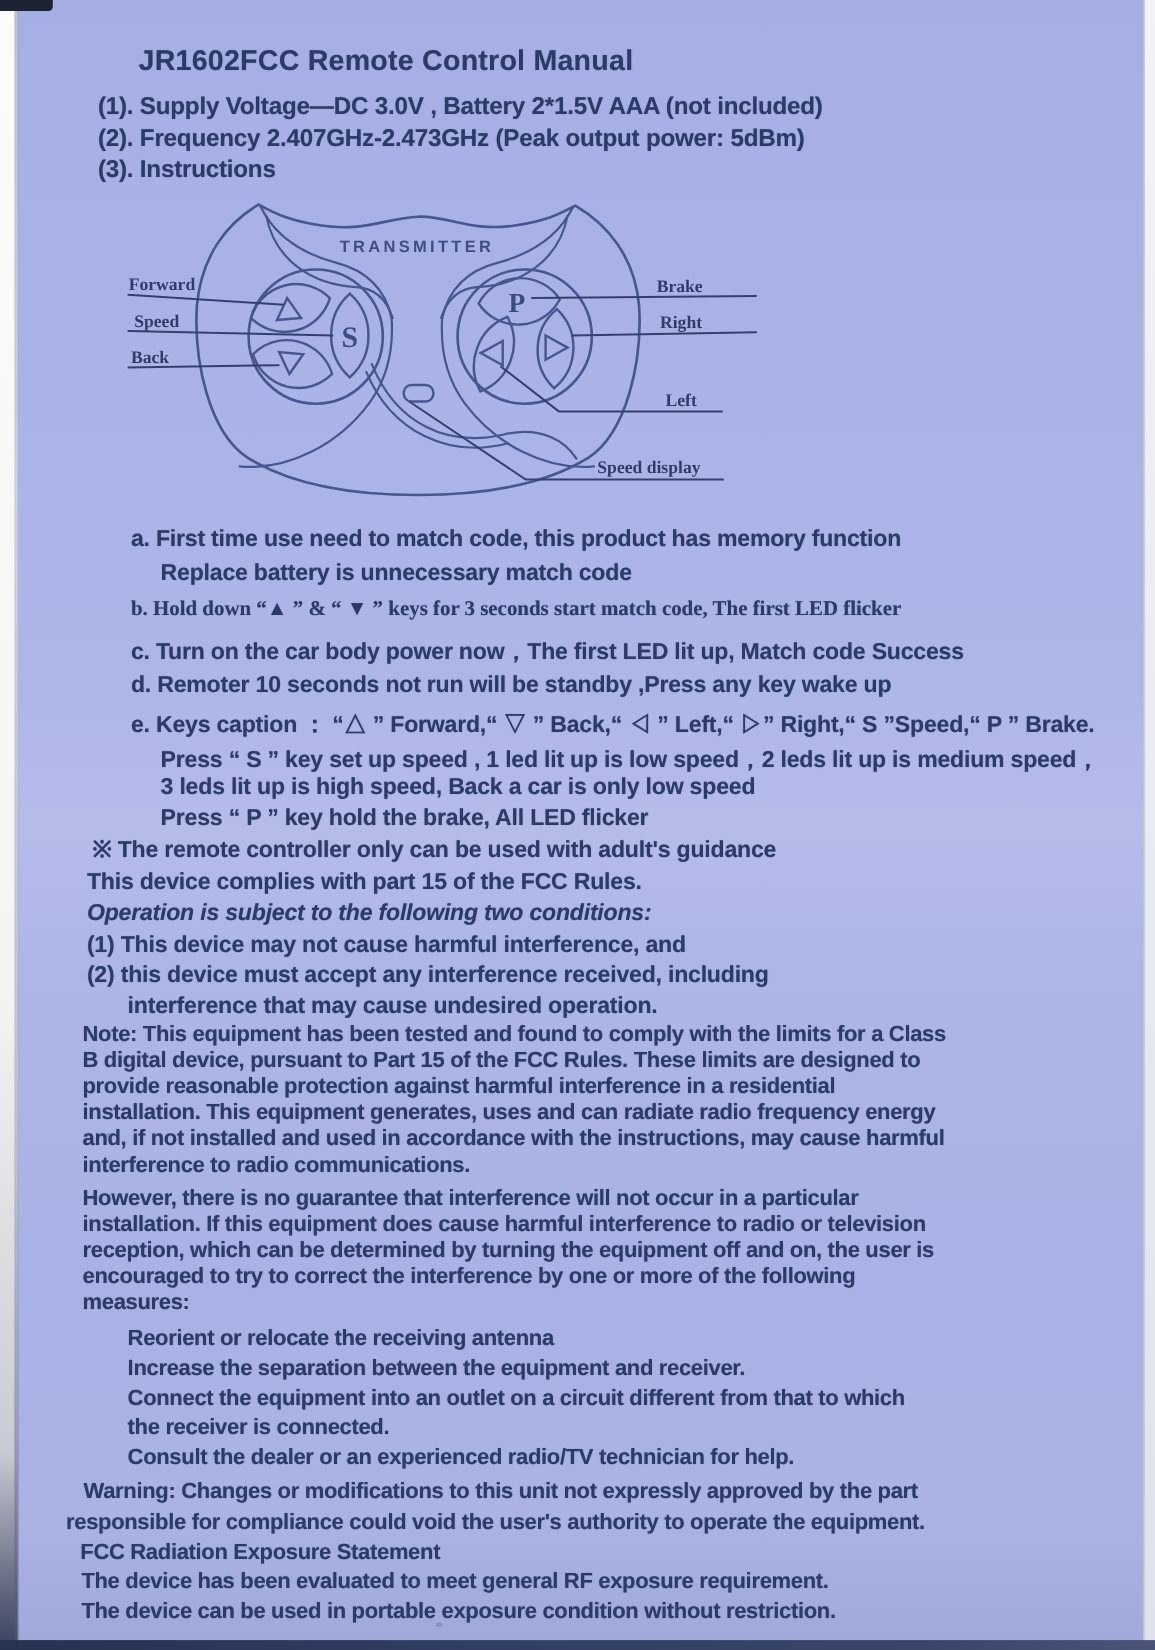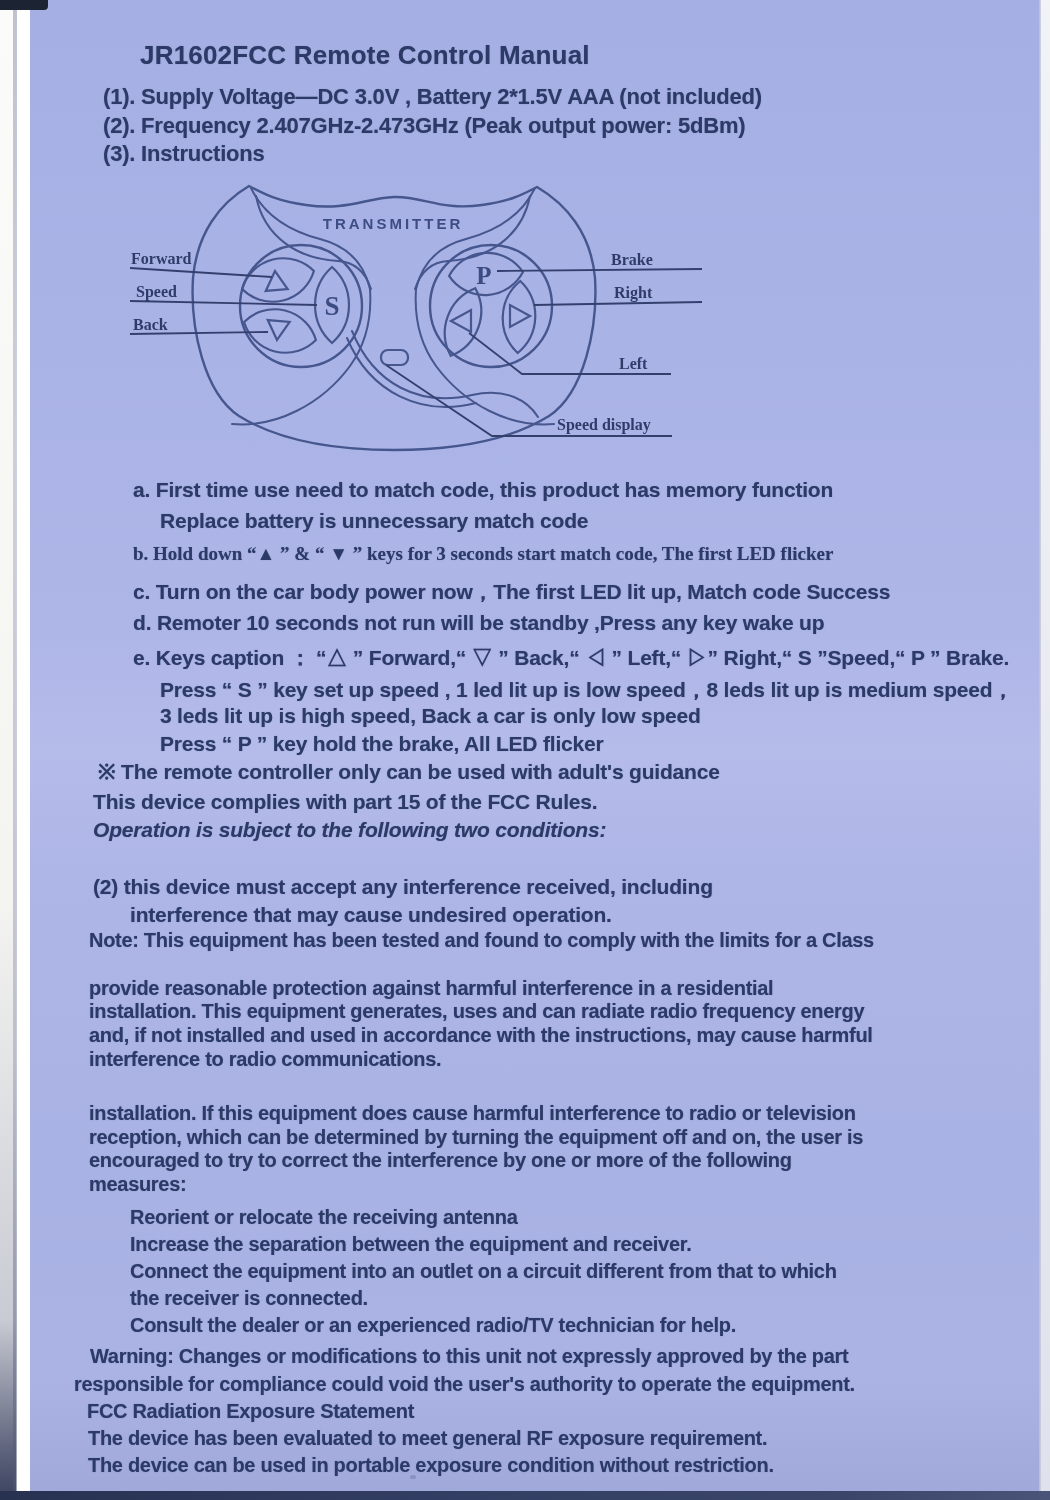--- a/index.html
+++ b/index.html
@@ -4,21 +4,20 @@
 <style>
   html,body{margin:0;padding:0;}
   body{
     width:1050px;height:1500px;overflow:hidden;position:relative;
     background:#ffffff;
     font-family:"Liberation Sans",sans-serif;
   }
   #paper{
     position:absolute;left:16px;top:0;right:10px;bottom:0;
     background:linear-gradient(180deg,#a6afe3 0%,#aab3e6 22%,#aeb6e8 42%,#b5bcea 50%,#aeb6e7 58%,#a9b2e4 78%,#abb3e5 92%,#9fa8d8 100%);
-    margin-left:14px;
   }
   
   .edge-left-white{position:absolute;left:0;top:0;width:16px;height:1500px;background:linear-gradient(180deg,#fbfbf9 0%,#f4f4f1 60%,#c9cbd4 88%,#5a6079 97%,#3a415f 100%);}
   .edge-left-line{position:absolute;left:13px;top:0;width:4px;height:1500px;background:linear-gradient(180deg,#8e93a8 0%,#a9aec2 30%,#9aa0b5 70%,#4c5470 100%);opacity:.55;}
   .edge-right-white{position:absolute;right:0;top:0;width:10px;height:1500px;background:linear-gradient(180deg,#f2f3f6 0%,#e9ebf2 50%,#dfe2ec 100%);}
   .edge-right-line{position:absolute;right:9px;top:0;width:2px;height:1500px;background:#c0c5d8;opacity:.8;}
   .corner-dark-tl{position:absolute;left:0;top:0;width:48px;height:10px;background:#1c2434;border-radius:0 0 4px 0;}
   .strip-bottom-dark{position:absolute;left:0;top:1491px;width:1050px;height:9px;background:linear-gradient(90deg,#273150 0%,#323d63 40%,#3a4569 80%,#4a5479 100%);}
   .smudge{position:absolute;border-radius:50%;background:#5a6690;opacity:.35;}
 
@@ -130,36 +129,39 @@
       <text x="543" y="433">Speed display</text>
     </g>
   </svg>
 
   <div class="line t-body" style="left:130px;top:509px;">Replace battery is unnecessary match code</div>
   <div class="line t-body" style="left:103px;top:478px;">a. First time use need to match code, this product has memory function</div>
   <div class="line t-serif" style="left:103px;top:543px;">b. Hold down “▲ ” &amp; “ ▼ ” keys for 3 seconds  start match code, The first LED flicker</div>
   <div class="line t-body" style="left:103px;top:578px;">c. Turn on the car body power now，The first LED lit up, Match code Success</div>
   <div class="line t-body" style="left:103px;top:611px;">d. Remoter  10 seconds not run will be standby ,Press any key wake up</div>
   <div class="line t-body" style="left:103px;top:644px;">e. Keys caption ： “△ ” Forward,“ ▽ ” Back,“ ◁ ” Left,“ ▷” Right,“ S ”Speed,“ P ” Brake.</div>
-  <div class="line t-body" style="left:130px;top:676px;">Press “ S ” key set up speed , 1 led lit up is low speed，8 leds lit up is medium speed，</div>
+  <div class="line t-body" style="left:130px;top:676px;">Press “ S ” key set up speed , 1 led lit up is low speed，2 leds lit up is medium speed，</div>
   <div class="line t-body" style="left:130px;top:704px;">3 leds lit up is high speed,   Back a car is only low speed</div>
   <div class="line t-body" style="left:130px;top:732px;">Press “ P ” key hold the brake, All LED flicker</div>
   <div class="line t-body" style="left:68px;top:757px;">※ The remote controller only can be used with adult's guidance</div>
 
   <div class="line t-body" style="left:63px;top:790px;">This device complies with part 15 of the FCC Rules.</div>
   <div class="line t-body" style="left:63px;top:818px;font-style:italic;">Operation is subject to the following two conditions:</div>
+  <div class="line t-body" style="left:63px;top:847px;">(1) This device may not cause harmful interference, and</div>
   <div class="line t-body" style="left:63px;top:875px;">(2) this device must accept any interference received, including</div>
   <div class="line t-body" style="left:100px;top:903px;">interference that may cause undesired operation.</div>
 
   <div class="line t-note" style="left:59px;top:929px;">Note: This equipment has been tested and found to comply with the limits for a Class</div>
+  <div class="line t-note" style="left:59px;top:953px;">B digital device, pursuant to Part 15 of the FCC Rules. These limits are designed to</div>
   <div class="line t-note" style="left:59px;top:1000px;">installation. This equipment generates, uses and can radiate radio frequency energy</div>
   <div class="line t-note" style="left:59px;top:977px;">provide reasonable protection against harmful interference in a residential</div>
   <div class="line t-note" style="left:59px;top:1024px;">and, if not installed and used in accordance with the instructions, may cause harmful</div>
   <div class="line t-note" style="left:59px;top:1048px;">interference to radio communications.</div>
 
+  <div class="line t-note" style="left:59px;top:1078px;">However, there is no guarantee that interference will not occur in a particular</div>
   <div class="line t-note" style="left:59px;top:1102px;">installation. If this equipment does cause harmful interference to radio or television</div>
   <div class="line t-note" style="left:59px;top:1126px;">reception, which can be determined by turning the equipment off and on, the user is</div>
   <div class="line t-note" style="left:59px;top:1149px;">encouraged to try to correct the interference by one or more of the following</div>
   <div class="line t-note" style="left:59px;top:1173px;">measures:</div>
 
   <div class="line t-note" style="left:100px;top:1206px;">Reorient or relocate the receiving antenna</div>
   <div class="line t-note" style="left:100px;top:1233px;">Increase the separation between the equipment and receiver.</div>
   <div class="line t-note" style="left:100px;top:1260px;">Connect the equipment into an outlet on a circuit different from that to which</div>
   <div class="line t-note" style="left:100px;top:1287px;">the receiver is connected.</div>
   <div class="line t-note" style="left:100px;top:1314px;">Consult the dealer or an experienced radio/TV technician for help.</div>

